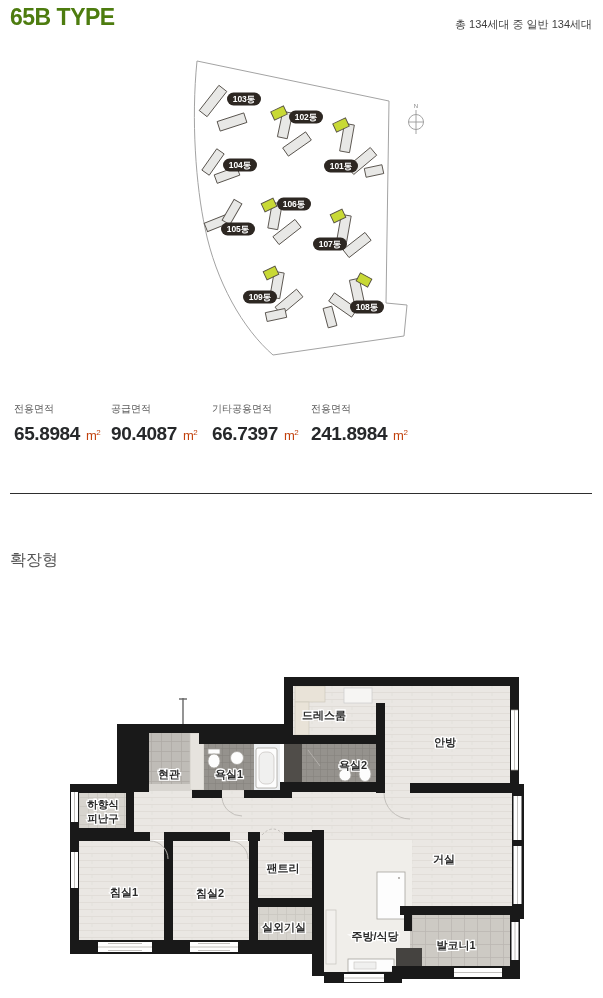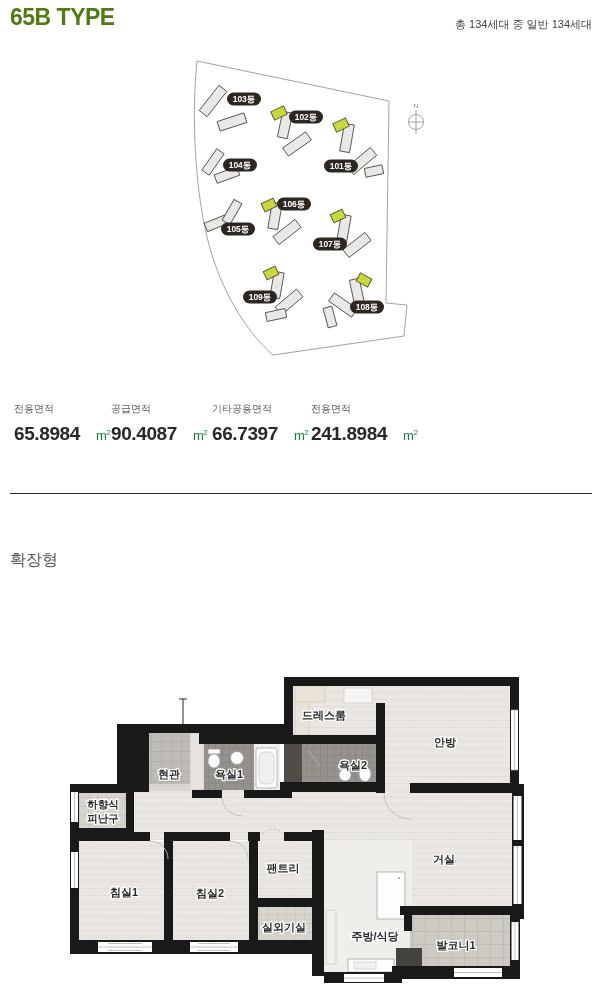--- a/index.html
+++ b/index.html
@@ -21,21 +21,21 @@
   .cmp{stroke:#9a9a9a;stroke-width:0.9;fill:none;}
   .ctxt{font-size:6px;fill:#808080;text-anchor:middle;}
   
   .stats{position:absolute;left:4px;top:402px;width:479px;height:60px;}
   .stat{position:absolute;top:0;}
   .stat:nth-child(1){left:10px}.stat:nth-child(2){left:107px}
   .stat:nth-child(3){left:208px}.stat:nth-child(4){left:307px}
   .stat:nth-child(5){left:403px}
   .stat .lb{font-size:10px;color:#5d5d5d;margin-bottom:7px;}
   .stat .vl{font-size:19px;font-weight:700;color:#26282a;letter-spacing:-0.4px;}
-  .stat .un{font-size:13px;font-weight:400;color:#15803d;margin-left:16px;}
+  .stat .un{font-size:13px;font-weight:400;color:#c2410c;margin-left:6px;}
   .stat .un sup{font-size:8px;}
   
   .divider{position:absolute;left:10px;top:493px;width:582px;border-top:1px solid #2e2e2e;}
   .sec-head{position:absolute;left:10px;top:550px;font-size:16px;color:#555555;}
   
   .plan-svg{position:absolute;left:62px;top:672px;}
   .wall{fill:#191919;}
   .wd{fill:url(#wood);}
   .rlbl{font-size:11px;font-weight:700;fill:#2b2b2b;text-anchor:middle;
     paint-order:stroke;stroke:#ffffff;stroke-width:2.6px;}

